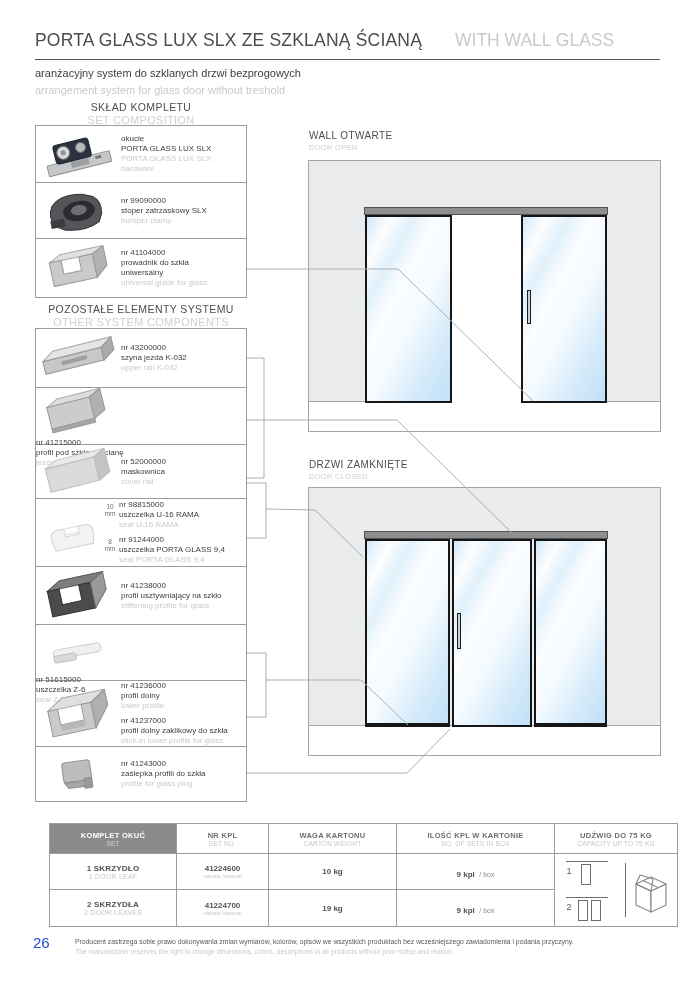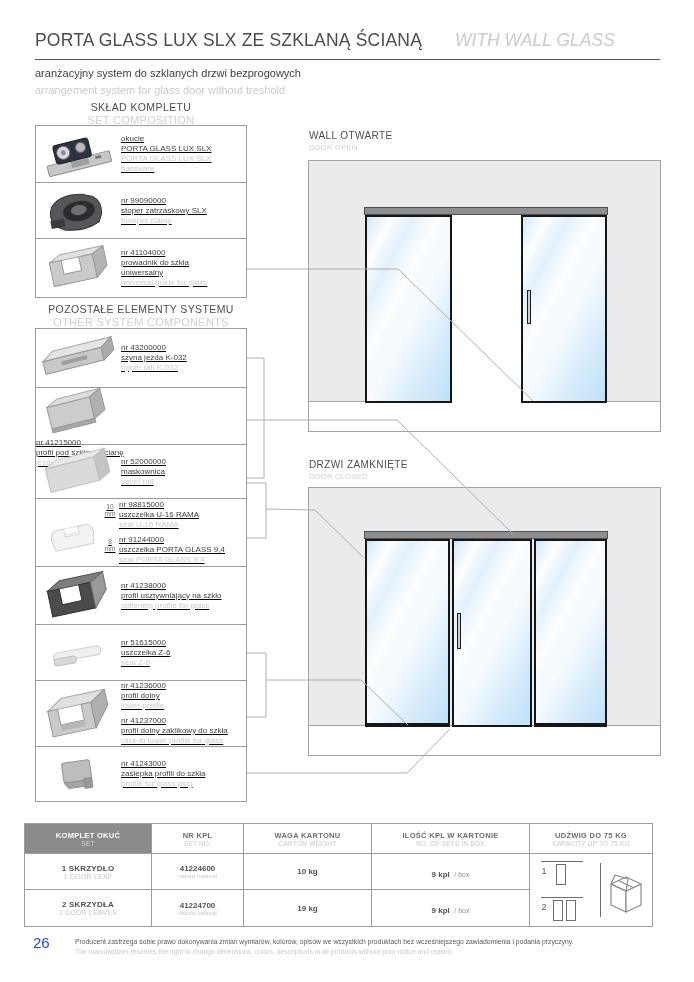--- a/index.html
+++ b/index.html
@@ -1,31 +1,31 @@
 <!DOCTYPE html>
 <html><head>
 <meta charset="utf-8">
 <style>
   html,body{margin:0;padding:0;background:#fff;}
   .page{position:relative;width:694px;height:982px;background:#fff;overflow:hidden;
         font-family:"Liberation Sans", sans-serif;}
   .abs{position:absolute;}
   
   .title{left:35px;top:30px;font-size:17.5px;letter-spacing:.2px;color:#4b4c4e;font-weight:500;white-space:nowrap;}
-  .title-en{left:455px;top:30px;font-size:17.5px;color:#c9cacc;font-weight:500;white-space:nowrap;font-style:italic;}
+  .title-en{left:455px;top:30px;font-size:17.5px;color:#c9cacc;font-weight:500;white-space:nowrap;}
   .rule{left:35px;top:59px;width:625px;height:1px;background:#55565a;}
   .sub-pl{left:35px;top:67px;font-size:11px;color:#3c3d3f;}
   .sub-en{left:35px;top:84px;font-size:11px;color:#c9cacc;}
   
   .lh{width:212px;text-align:center;}
   .lh-pl{font-size:10.5px;letter-spacing:.4px;color:#4b4c4e;}
   .lh-en{font-size:11px;letter-spacing:.3px;color:#cfd0d2;}
   
   .clist{left:35px;width:212px;border:1px solid #9b9c9e;box-sizing:border-box;}
-  .item{display:flex;border-bottom:1px solid #9b9c9e;box-sizing:border-box;text-decoration:underline;}
+  .item{display:flex;border-bottom:1px solid #9b9c9e;box-sizing:border-box;}
   .item:last-child{border-bottom:none;}
   .img{width:85px;flex:none;display:flex;align-items:center;justify-content:center;}
   .txt{flex:1;display:flex;flex-direction:column;justify-content:center;padding-right:2px;}
   .pl{font-size:8px;line-height:10px;color:#3f4042;white-space:pre-line;}
   .en{font-size:8px;line-height:10px;color:#c9cacc;white-space:pre-line;}
   .grp{display:flex;align-items:flex-start;}
   .mm{width:18px;margin-left:-20px;text-align:center;font-size:6.5px;line-height:7px;
       color:#6d6e70;white-space:pre-line;padding-top:3px;flex:none;}
   .g2{margin-top:5px;}
   
@@ -37,21 +37,21 @@
   .glass{box-sizing:border-box;border:2px solid #161616;
      background:
        linear-gradient(118deg, rgba(255,255,255,0) 0%, rgba(255,255,255,.95) 14%, rgba(255,255,255,0) 26%,
                        rgba(255,255,255,.85) 40%, rgba(255,255,255,0) 54%),
        linear-gradient(118deg,#cfe7f9 0%,#e4f2fc 30%,#f6fbff 55%,#d4eafa 80%,#bfe0f7 100%);}
   .thickbottom{border-bottom-width:4px;}
   .gap{background:#fff;}
   .handle{position:absolute;width:4px;background:#cfd0d2;border:1px solid #1c1c1c;box-sizing:border-box;}
   .leaders{position:absolute;left:0;top:0;pointer-events:none;}
   
-  .spec{left:24px;top:823px;}
+  .spec{left:49px;top:823px;}
   table{border-collapse:collapse;table-layout:fixed;width:628px;}
   th,td{border:1px solid #9b9c9e;text-align:center;vertical-align:middle;padding:0;}
   th{height:29px;background:#fff;}
   th.dark{background:#8a8b8d;}
   .hpl{font-size:7.5px;font-weight:700;letter-spacing:.3px;color:#6d6e70;}
   .hen{font-size:6.5px;color:#c6c7c9;font-weight:400;letter-spacing:.2px;}
   th.dark .hpl{color:#ffffff;}
   th.dark .hen{color:#d4d5d6;}
   tr.body{height:36px;}
   .bpl{font-size:8px;font-weight:700;color:#515254;letter-spacing:.2px;}
@@ -238,21 +238,21 @@
           <polygon points="54,14 68,6 68,24 54,40" fill="#98999b" stroke="#6f7072"></polygon>
         </g>
           </svg>
       </div>
       <div class="txt">
           <div class="pl">nr 41238000
 profil usztywniający na szkło</div>
         <div class="en">stiffening profile for glass</div>
         </div>
     </div>
-    <div class="item" style="height:56px;">
+    <div class="item" style="height:56px;flex-direction:column;">
       <div class="img">
         <svg width="80" height="50" viewBox="0 0 80 50">
             <g transform="rotate(-10 40 25)">
           <rect x="14" y="21" width="48" height="9" rx="4" fill="#eeeff0" stroke="#cbccce"></rect>
           <rect x="14" y="27" width="22" height="7" rx="2" fill="#d7d8d9" stroke="#c0c1c3"></rect>
         </g>
           </svg>
       </div>
       <div class="txt">
           <div class="pl">nr 51615000

